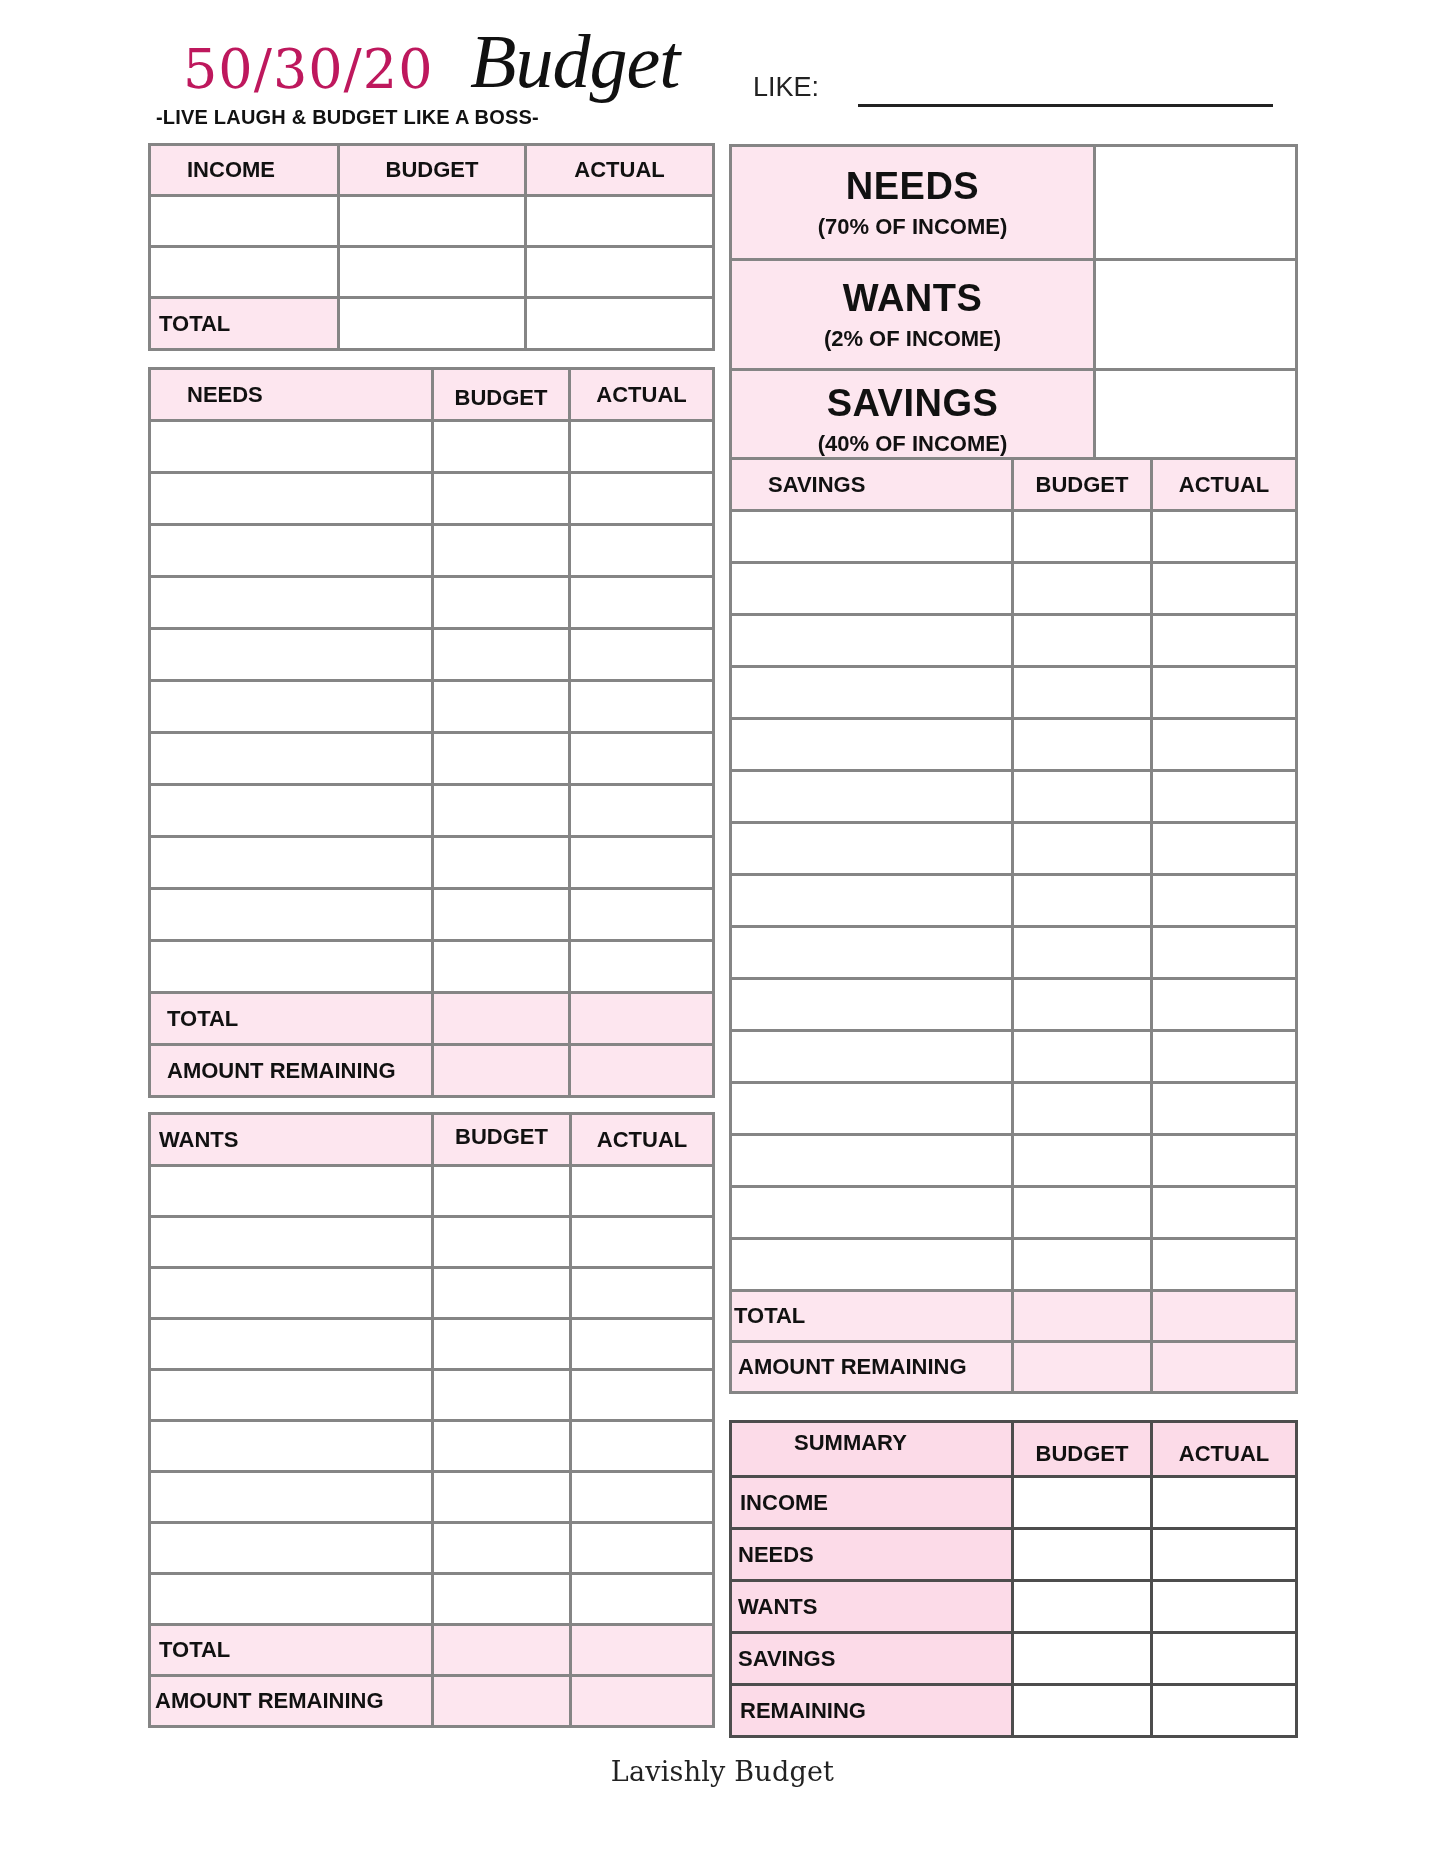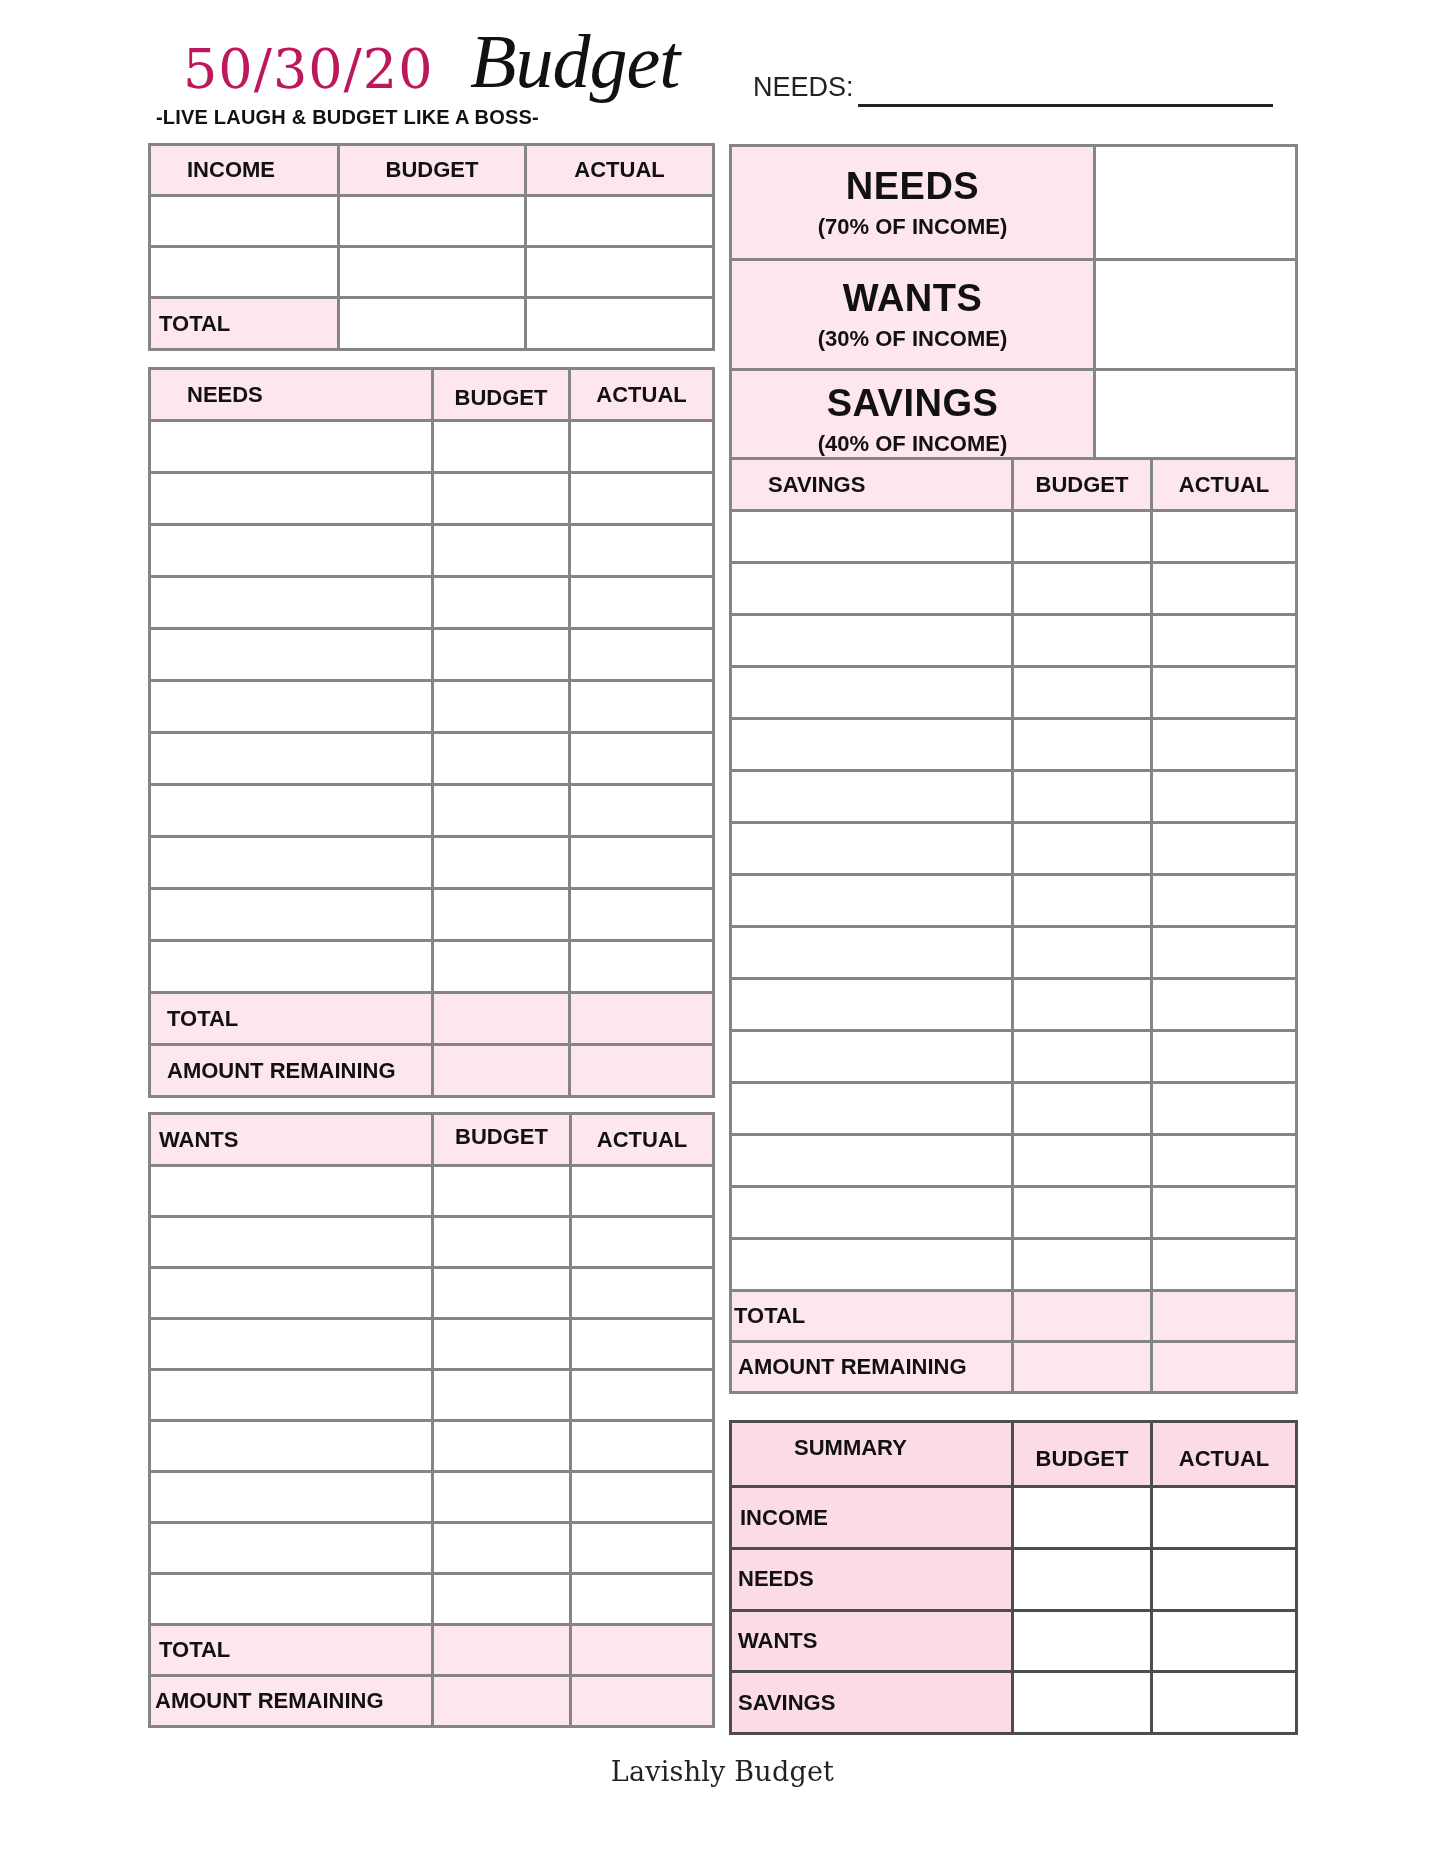--- a/index.html
+++ b/index.html
@@ -37,21 +37,21 @@
 
   .footer { position: absolute; left: 0; width: 1445px; top: 1756px; text-align: center;
             font-family: "DejaVu Serif", serif; font-size: 27px; color: #222; letter-spacing: 0.2px; }
 </style>
 </head>
 <body>
 
 <div class="title-num">50/30/20</div>
 <div class="title-script">Budget</div>
 <div class="subtitle">-LIVE LAUGH &amp; BUDGET LIKE A BOSS-</div>
-<div class="date-label">NEEDS:</div>
+<div class="date-label">LIKE:</div>
 <div class="date-line"></div>
 
 <table class="grid" style="left:148px; top:143px; width:564px; height:205px;">
   <colgroup>
       <col style="width:189px">
       <col style="width:187px">
       <col style="width:188px">
     </colgroup>
   <tbody>
       <tr style="height:51px">
@@ -86,21 +86,21 @@
       <tr style="height:114px">
     <td class="pink alloc-cell">
       <span class="alloc-title">NEEDS</span>
       <span class="alloc-sub">(70% OF INCOME)</span>
     </td>
     <td class="blank"></td>
   </tr>
   <tr style="height:110px">
     <td class="pink alloc-cell">
       <span class="alloc-title">WANTS</span>
-      <span class="alloc-sub">(30% OF INCOME)</span>
+      <span class="alloc-sub">(2% OF INCOME)</span>
     </td>
     <td class="blank"></td>
   </tr>
   <tr style="height:100px">
     <td class="pink alloc-cell">
       <span class="alloc-title">SAVINGS</span>
       <span class="alloc-sub">(40% OF INCOME)</span>
     </td>
     <td class="blank"></td>
   </tr>
@@ -394,16 +394,21 @@
   <tr style="height:52px">
     <td class="pink" style="padding-left:6px">WANTS</td>
     <td class="blank"></td>
     <td class="blank"></td>
   </tr>
   <tr style="height:52px">
     <td class="pink" style="padding-left:6px">SAVINGS</td>
     <td class="blank"></td>
     <td class="blank"></td>
   </tr>
+  <tr style="height:52px">
+    <td class="pink pl-s">REMAINING</td>
+    <td class="blank"></td>
+    <td class="blank"></td>
+  </tr>
 </tbody>
   </table>
 
 <div class="footer">Lavishly Budget</div>
 
 </body></html>

